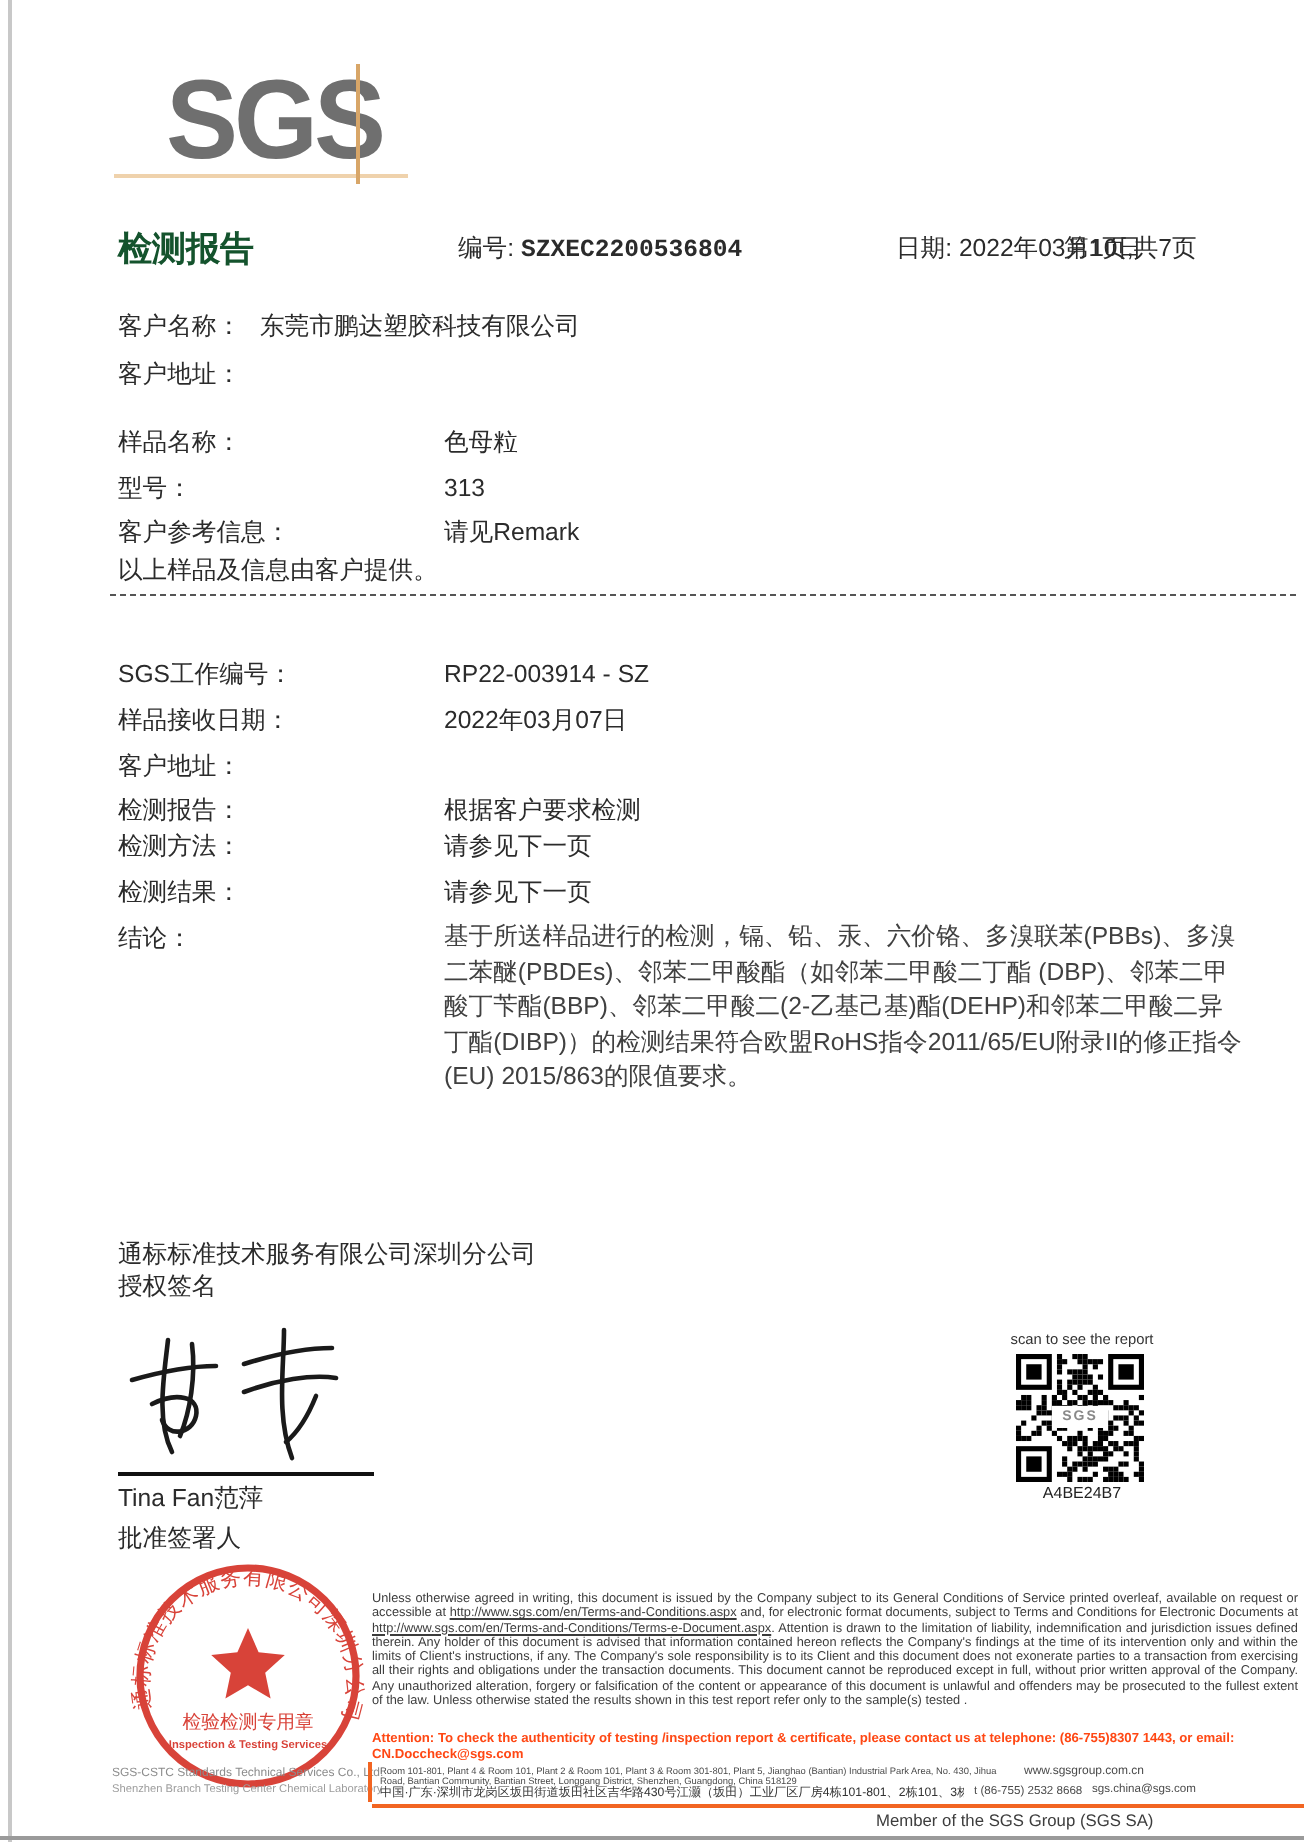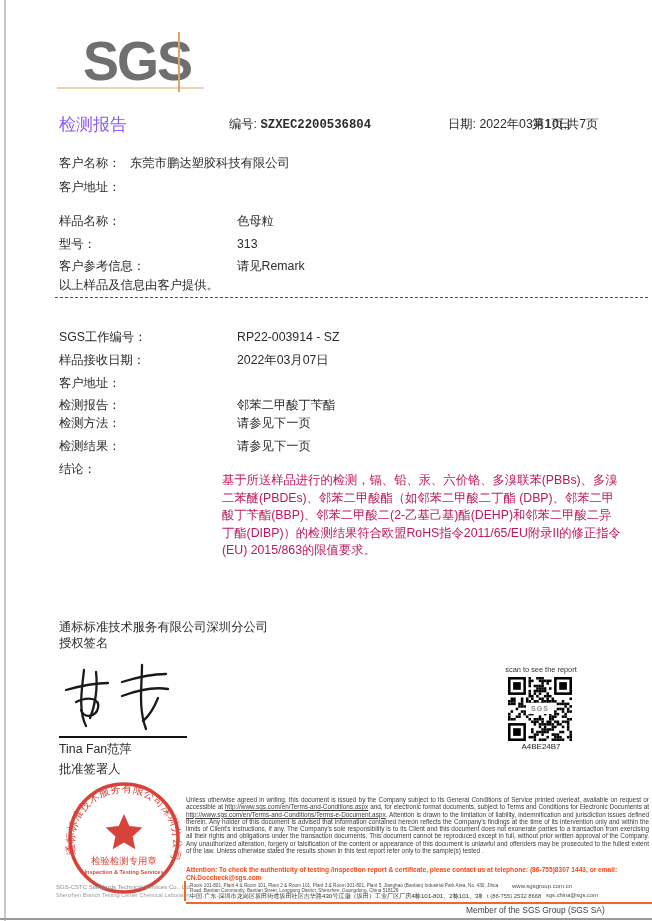--- a/index.html
+++ b/index.html
@@ -9,32 +9,32 @@
   .t12{font-size:12.3px;line-height:15px;}
   
   .edge-left{left:4px;top:0;width:2px;height:921px;background:#c8c8c8;}
   .edge-bottom{left:0;top:918px;width:652px;height:2px;background:#9a9a9a;}
   
   .logo-text{left:83px;top:28px;font-size:54px;font-weight:bold;color:#6f6f6f;
              letter-spacing:-2px;transform:scaleY(1.04);transform-origin:top left;}
   .logo-hline{left:57px;top:87px;width:147px;height:2px;background:#efd2ac;}
   .logo-vline{left:178px;top:32px;width:2px;height:60px;background:#d8a668;}
   
-  .doc-title{left:59px;top:113px;font-size:17px;font-weight:normal;color:#8b5cf6;}
+  .doc-title{left:59px;top:113px;font-size:17px;font-weight:bold;color:#14532d;}
   .hdr-no{left:229px;top:117px;}
   .hdr-date{left:404px;top:117px;margin-left:44px;}
   .hdr-page{left:532px;top:117px;}
   .hdr-val{font-weight:bold;font-family:Liberation Mono, monospace;}
   
   .lab{left:59px;}
   .val-a{left:130px;}
-  .val-b{left:222px;margin-left:15px;}
+  .val-b{left:222px;}
   .dashed{left:55px;top:297px;width:594px;height:1px;
           background:repeating-linear-gradient(90deg,#555 0 3px,transparent 3px 5px);}
-  .conclusion{left:222px;top:472px;width:400px;font-size:12.3px;line-height:17.6px;color:#be185d;}
+  .conclusion{left:222px;top:460px;width:400px;font-size:12.3px;line-height:17.6px;color:#404040;}
   
   .sig-svg{left:60px;top:658px;}
   .sig-line{left:59px;top:736px;width:128px;height:2px;background:#111;}
   
   .qr-caption{left:498px;top:665px;width:86px;text-align:center;font-size:7.4px;color:#333;}
   .qr-box{left:508px;top:677px;width:64px;height:64px;}
   .qr-center{left:526px;top:703px;width:28px;height:11px;background:#fff;text-align:center;
              font-size:7px;font-weight:bold;color:#8a8a8a;letter-spacing:1px;line-height:11px;}
   .qr-text{left:498px;top:742px;width:86px;text-align:center;font-size:8px;color:#222;}
   
@@ -46,21 +46,21 @@
              font-weight:bold;color:#ff4713;}
   .company-en{left:56px;top:884px;font-size:6px;color:#8c8c8c;white-space:nowrap;}
   .company-branch{left:56px;top:892px;font-size:5.6px;color:#9d9d9d;white-space:nowrap;}
   .addr-divider{left:184px;top:881px;width:2px;height:20px;background:#f26522;}
   .addr-en{left:190px;top:883px;width:318px;font-size:4.7px;line-height:5.4px;color:#4a4a4a;}
   .website{left:512px;top:883px;font-size:6px;color:#4a4a4a;white-space:nowrap;}
   .addr-cn{left:190px;top:892px;width:292px;font-size:6.1px;color:#333;white-space:nowrap;overflow:hidden;}
   .phone{left:487px;top:893px;font-size:5.8px;color:#4a4a4a;white-space:nowrap;}
   .email{left:546px;top:892px;font-size:5.8px;color:#4a4a4a;white-space:nowrap;}
   .orange-line{left:186px;top:902px;width:466px;height:2px;background:#f26522;}
-  .member{left:438px;top:905px;font-size:8.4px;color:#3d3d3d;margin-left:28px;}
+  .member{left:438px;top:905px;font-size:8.4px;color:#3d3d3d;}
 </style>
 </head>
 <body>
 
 <div class="page">
 
   <div class="abs edge-left"></div>
   <div class="abs edge-bottom"></div>
 
   <div class="abs logo-text">SGS</div>
@@ -91,21 +91,21 @@
   <div class="abs lab t12" style="top:278px">以上样品及信息由客户提供。</div>
 
   <div class="abs dashed"></div>
 
   <div class="abs lab t12" style="top:330px">SGS工作编号：</div>
   <div class="abs val-b t12" style="top:330px">RP22-003914 - SZ</div>
   <div class="abs lab t12" style="top:353px">样品接收日期：</div>
   <div class="abs val-b t12" style="top:353px">2022年03月07日</div>
   <div class="abs lab t12" style="top:376px">客户地址：</div>
   <div class="abs lab t12" style="top:398px">检测报告：</div>
-  <div class="abs val-b t12" style="top:398px">邻苯二甲酸丁苄酯</div>
+  <div class="abs val-b t12" style="top:398px">根据客户要求检测</div>
   <div class="abs lab t12" style="top:416px">检测方法：</div>
   <div class="abs val-b t12" style="top:416px">请参见下一页</div>
   <div class="abs lab t12" style="top:439px">检测结果：</div>
   <div class="abs val-b t12" style="top:439px">请参见下一页</div>
 
   <div class="abs lab t12" style="top:462px">结论：</div>
   <div class="abs conclusion">基于所送样品进行的检测，镉、铅、汞、六价铬、多溴联苯(PBBs)、多溴二苯醚(PBDEs)、邻苯二甲酸酯（如邻苯二甲酸二丁酯 (DBP)、邻苯二甲酸丁苄酯(BBP)、邻苯二甲酸二(2-乙基己基)酯(DEHP)和邻苯二甲酸二异丁酯(DIBP)）的检测结果符合欧盟RoHS指令2011/65/EU附录II的修正指令(EU) 2015/863的限值要求。</div>
 
   <div class="abs lab t12" style="top:620px">通标标准技术服务有限公司深圳分公司</div>
   <div class="abs lab t12" style="top:636px">授权签名</div>

